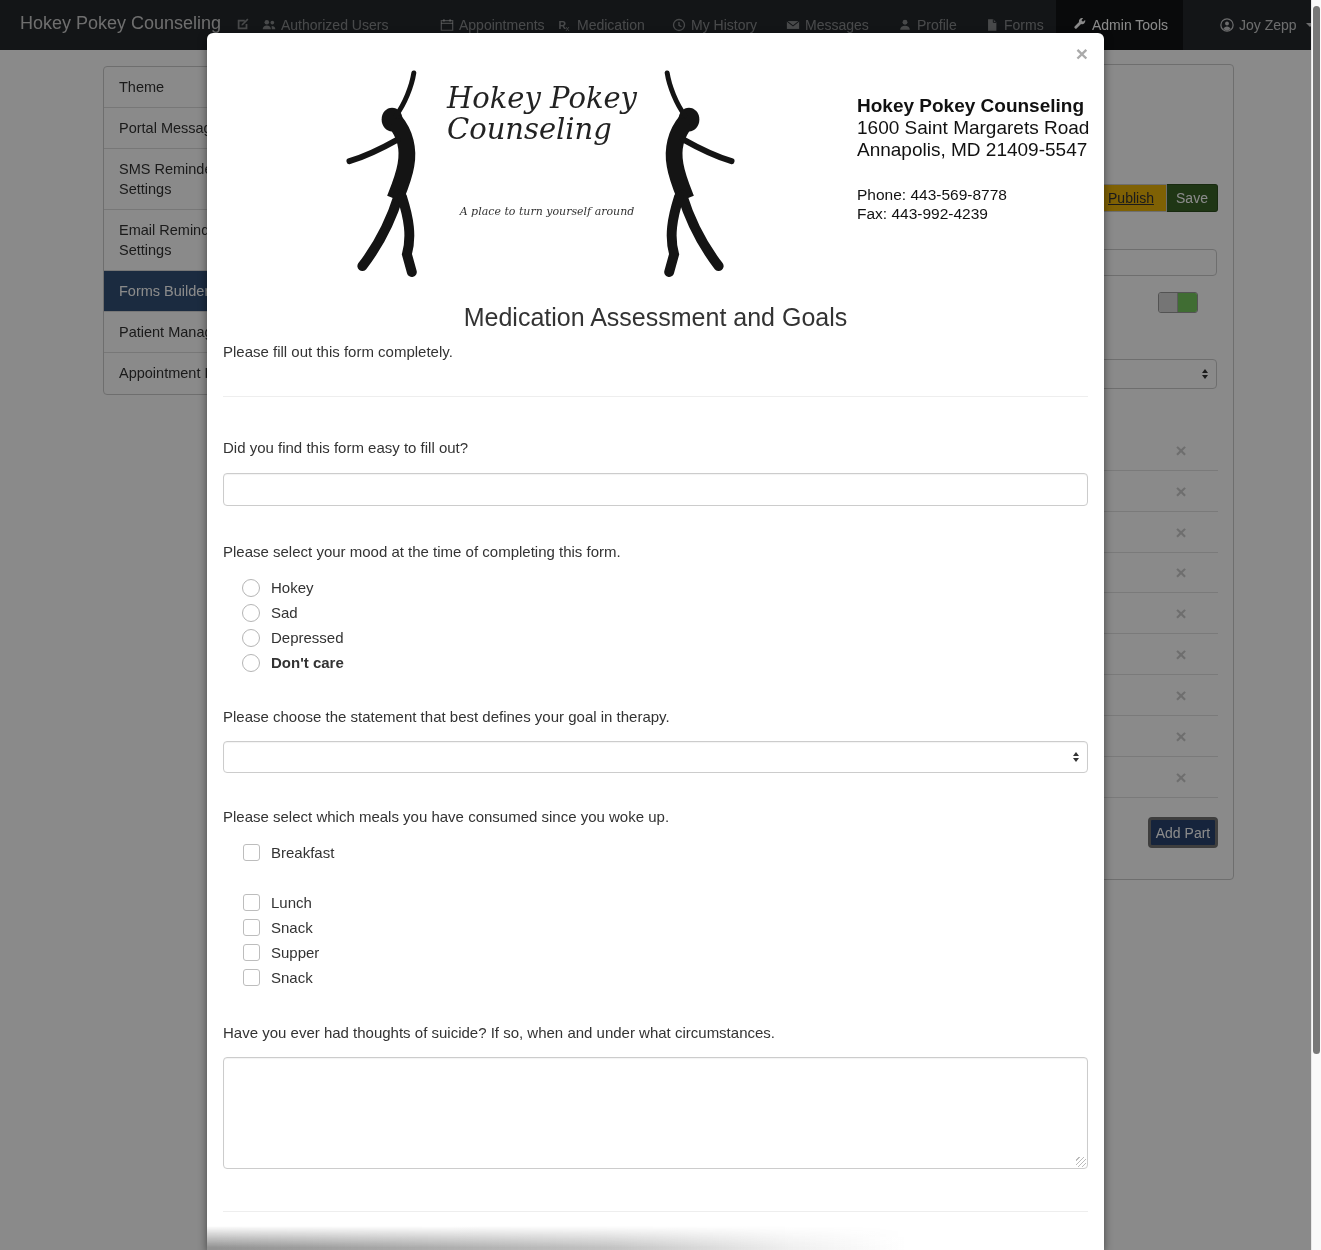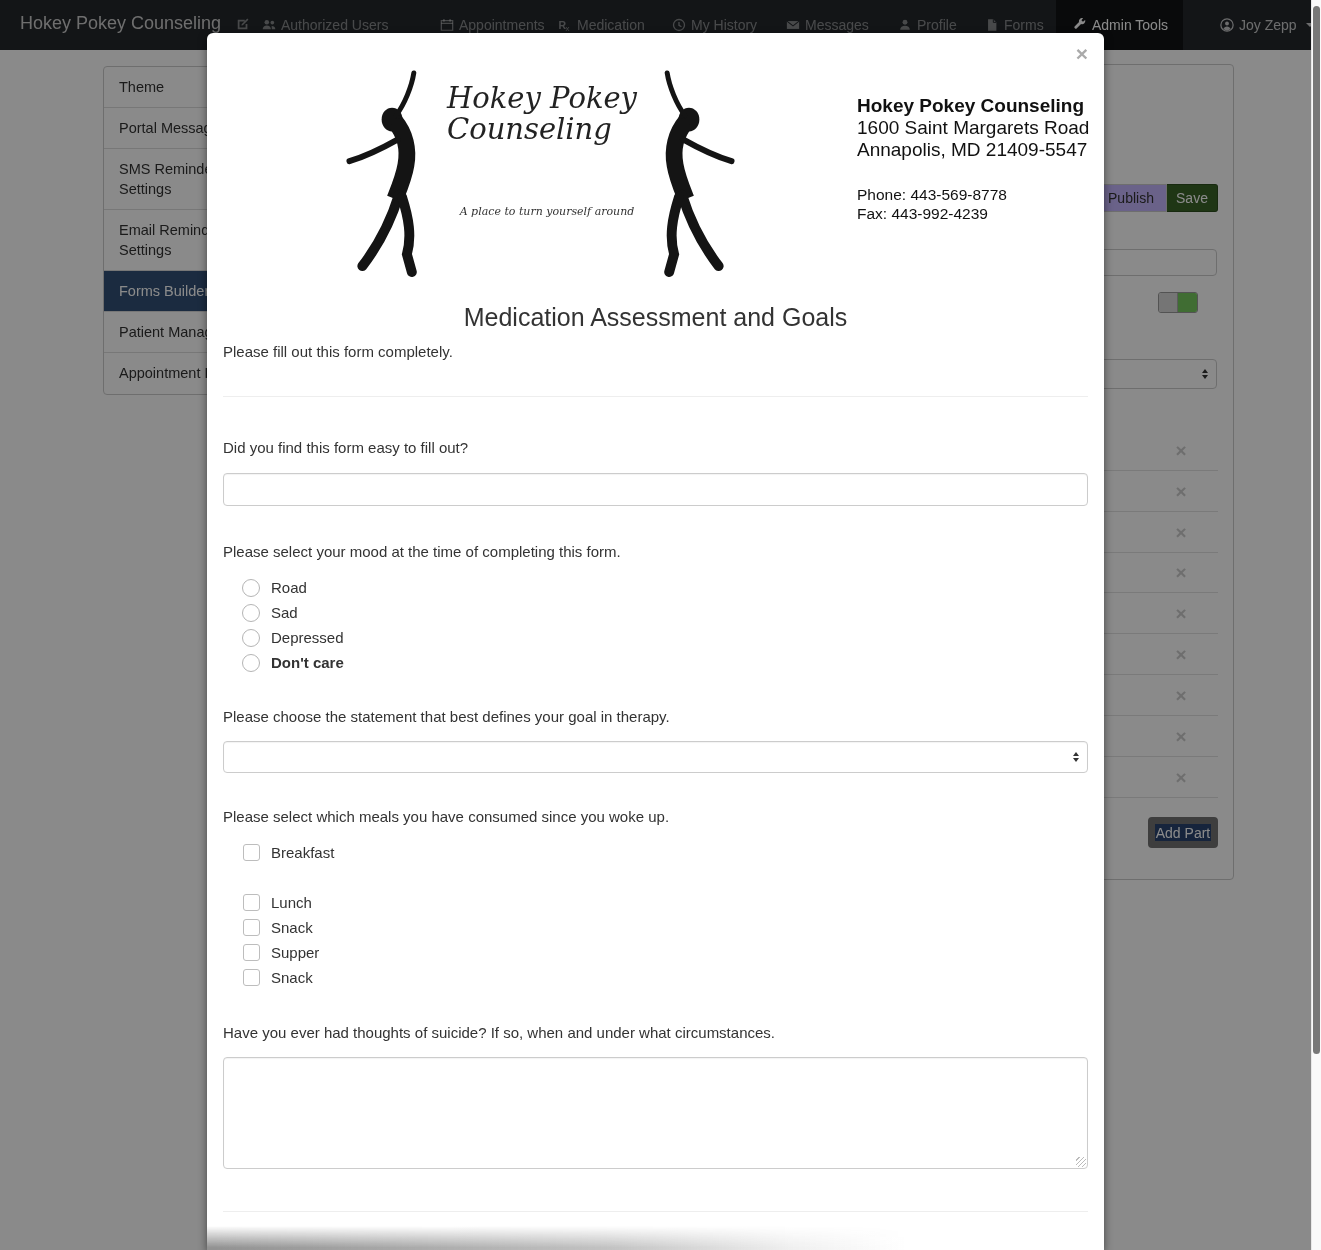--- a/index.html
+++ b/index.html
@@ -22,32 +22,32 @@
   .sidebar { position:absolute; left:95px; top:66px; width:170px; background:#fff; border:1px solid #ccc; border-radius:4px;margin-left:8px; }
   .side-item { padding:10px 15px; font-size:14.5px; color:#333; border-bottom:1px solid #ddd; line-height:20px; }
   .side-item.single { white-space:nowrap; overflow:hidden; height:41px; }
   .side-item.double { height:61px; }
   .side-item:last-child { border-bottom:none; }
   .side-item.active { background:#325076; color:#fff; }
 
   .content-panel { position:absolute; left:253px; top:64px; width:981px; height:816px; background:#fff; border:1px solid #ccc; border-radius:4px; }
 
   .btn-pair { position:absolute; top:184px; left:1095px; display:flex; }
-  .btn-publish { width:72px; height:28px; background:#c4b5fd; border:1px solid #ccc; border-radius:3px 0 0 3px; color:#333; font-size:14px; display:flex; align-items:center; justify-content:center; }
+  .btn-publish { width:72px; height:28px; background:#eab308; border:1px solid #ccc; border-radius:3px 0 0 3px; color:#333; font-size:14px; display:flex; align-items:center; justify-content:center;text-decoration:underline; }
   .btn-save { width:51px; height:28px; background:#3a6428; border:1px solid #2d4f1f; border-left:none; border-radius:0 3px 3px 0; color:#fff; font-size:14px; display:flex; align-items:center; justify-content:center; }
 
   .bg-input { position:absolute; left:900px; top:249px; width:317px; height:27px; background:#fff; border:1px solid #ccc; border-radius:4px; }
   .bg-toggle { position:absolute; left:1158px; top:292px; width:40px; height:21px; border:1px solid #999; border-radius:3px; overflow:hidden; display:flex; }
   .bg-toggle .knob { width:50%; height:100%; background:#d9d9d9; border-right:1px solid #aaa; }
   .bg-toggle .on { width:50%; height:100%; background:#77c95f; }
   .bg-select { position:absolute; left:900px; top:359px; width:317px; height:30px; background:#fff; border:1px solid #ccc; border-radius:4px; }
 
   .part-row { position:absolute; left:254px; width:964px; height:41px; border-bottom:1px solid #e2e2e2; }
   .part-remove { position:absolute; left:917px; top:11px; width:20px; height:20px; color:#cccccc; font-size:19px; font-weight:bold; line-height:20px; text-align:center; cursor:default; }
-  .btn-add-part { position:absolute; left:1148px; top:817px; width:70px; height:31px; background:#2a4470; border:7px solid #737373; border-radius:4px; color:#fff; font-size:14px; display:flex; align-items:center; justify-content:center; }
+  .btn-add-part { position:absolute; left:1148px; top:817px; width:70px; height:31px; background:#2a4470; border:3px solid #737373; border-radius:4px; color:#fff; font-size:14px; display:flex; align-items:center; justify-content:center; }
 
   
   .backdrop { position:absolute; inset:0; background:rgba(0,0,0,0.46); z-index:5; }
 
   
   .modal { position:absolute; left:207px; top:33px; width:897px; height:1217px; background:#fff; border-radius:6px 6px 0 0; box-shadow:0 3px 9px rgba(0,0,0,0.5); z-index:10; }
   .modal-close { position:absolute; top:10px; right:16px; font-size:21px; font-weight:bold; color:#aaa; line-height:21px; cursor:default; }
 
   .dancer { position:absolute; width:102px; height:208px; }
   .dancer.left { left:138px; top:37px; }
@@ -285,21 +285,21 @@
     <div class="form-title">Medication Assessment and Goals</div>
     <div class="q-label" style="top:310px;">Please fill out this form completely.</div>
     <div class="hr" style="top:363px;"></div>
 
     <div class="q-label" style="top:406px;">Did you find this form easy to fill out?</div>
     <input class="text-input" style="top: 440px;" value="">
 
     <div class="q-label" style="top:510px;">Please select your mood at the time of completing this form.</div>
     <div class="opt-row" style="top:544px;">
       <div class="radio-circle"></div>
-      <div class="opt-label">Road</div>
+      <div class="opt-label">Hokey</div>
     </div>
     <div class="opt-row" style="top:569px;">
       <div class="radio-circle"></div>
       <div class="opt-label">Sad</div>
     </div>
     <div class="opt-row" style="top:594px;">
       <div class="radio-circle"></div>
       <div class="opt-label">Depressed</div>
     </div>
     <div class="opt-row" style="top:619px;font-weight:bold;">

